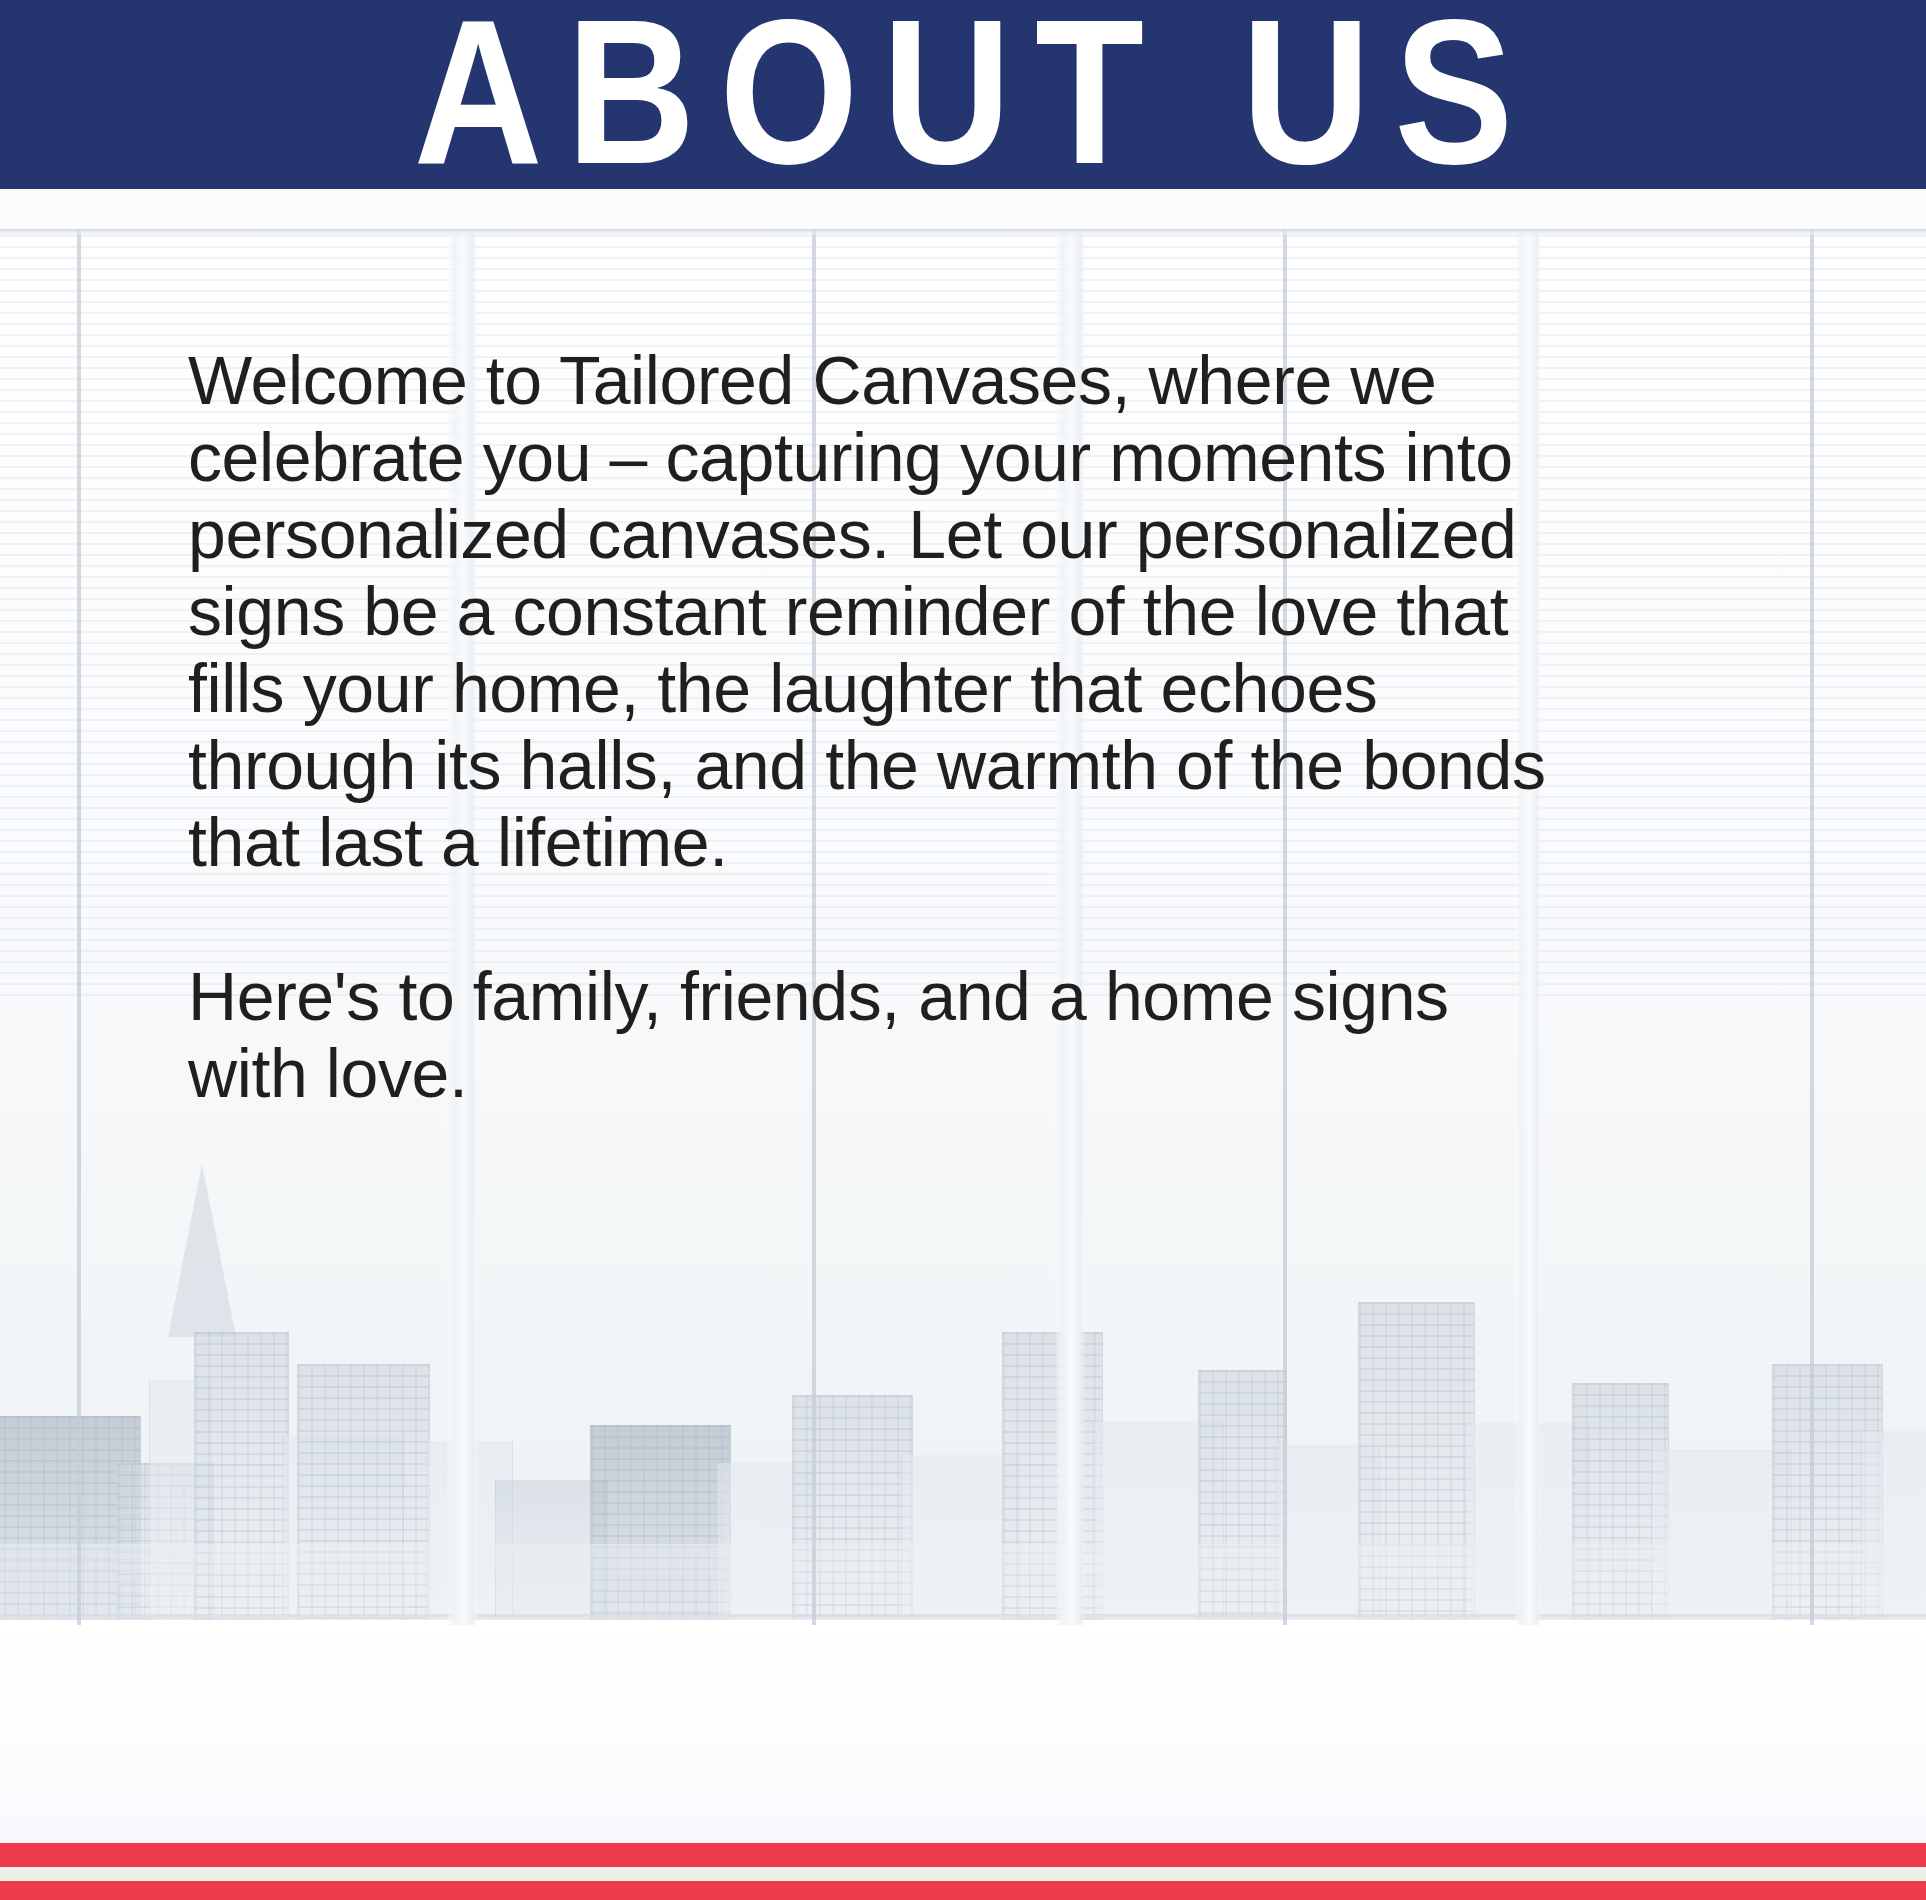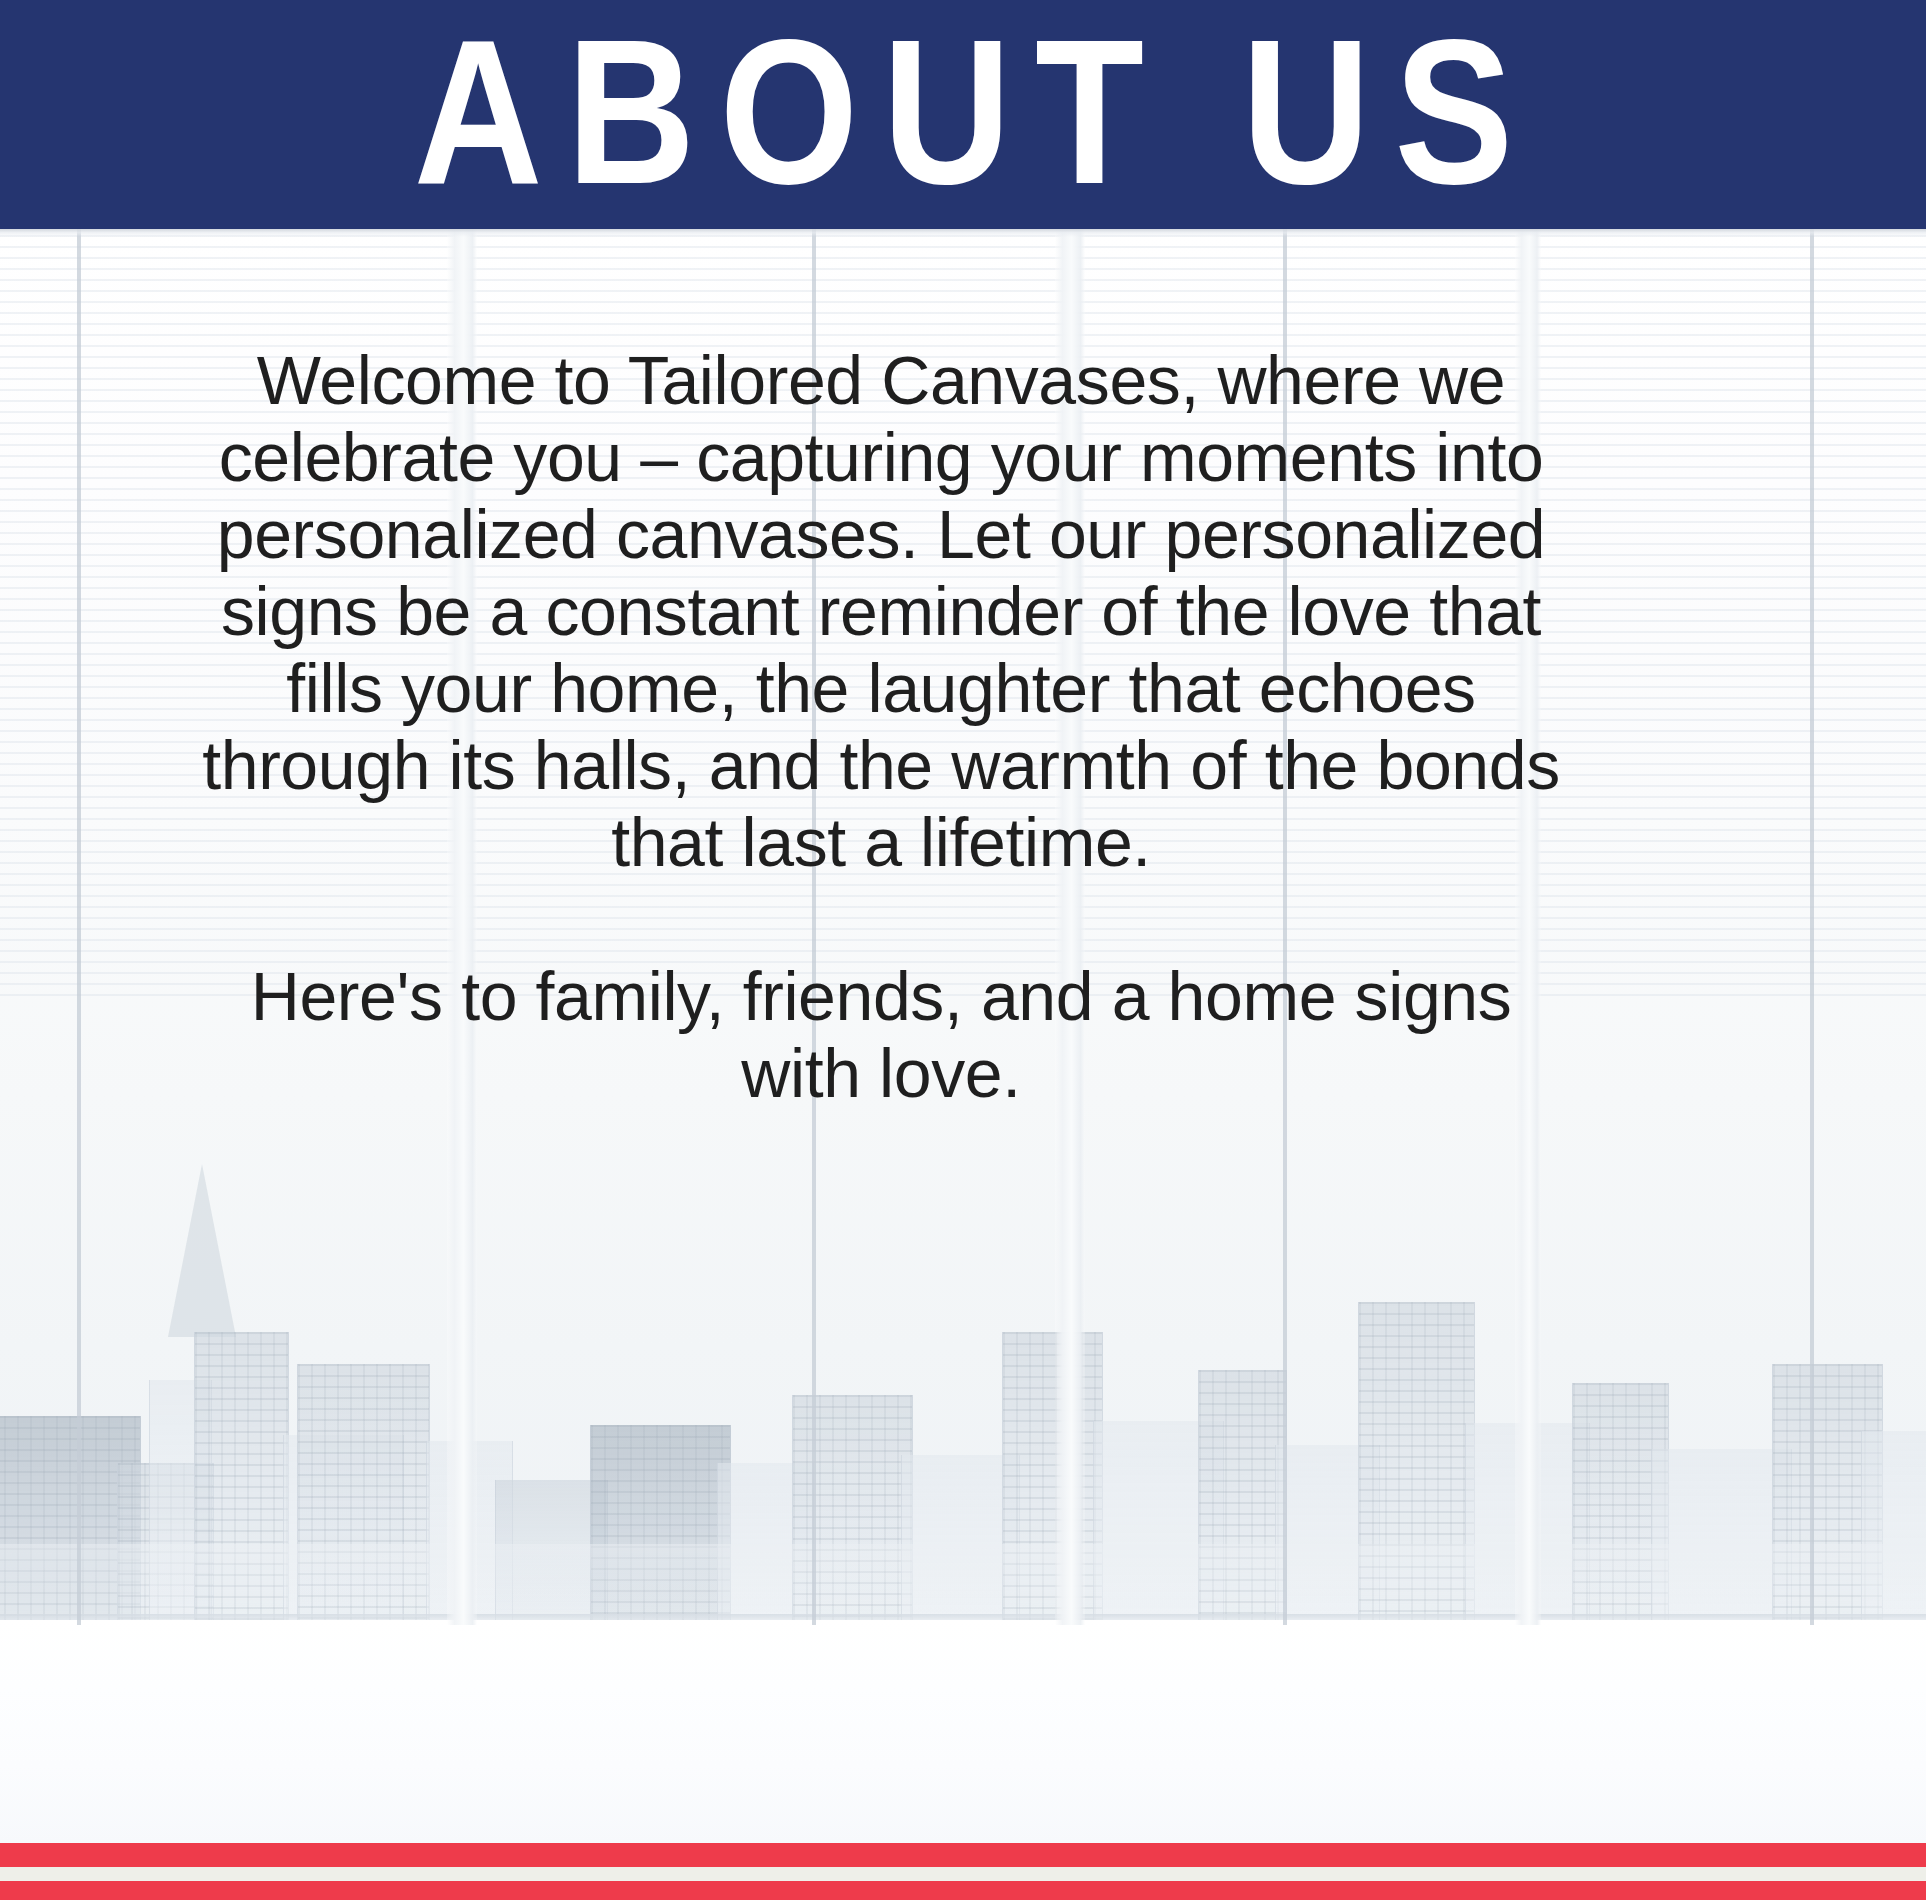--- a/index.html
+++ b/index.html
@@ -157,21 +157,21 @@
     top: 1544px;
     height: 77px;
     background: linear-gradient(180deg, rgba(236,240,244,.5), rgba(255,255,255,0));
   }
 
   
   .header {
     position: absolute;
     left: 0; top: 0;
     width: 1927px;
-    height: 229px;
+    height: 189px;
     background: #253570;
     z-index: 5;
     display: flex;
     align-items: center;
     justify-content: center;
     overflow: hidden;
   }
   .header-title {
     color: #ffffff;
     font-family: "Liberation Sans Narrow", "Liberation Sans", sans-serif;
@@ -196,21 +196,20 @@
     z-index: 6;
   }
 
   
   .body-copy {
     position: absolute;
     left: 188px;
     top: 342px;
     width: 1386px;
     z-index: 4;
-    text-align: center;
     color: #1f1f1f;
     font-family: "Liberation Sans Narrow", "Liberation Sans", sans-serif;
     font-size: 68px;
     line-height: 77px;
     letter-spacing: -0.4px;
   }
   .body-copy p {
     margin: 0;
   }
   .body-copy .gap {

